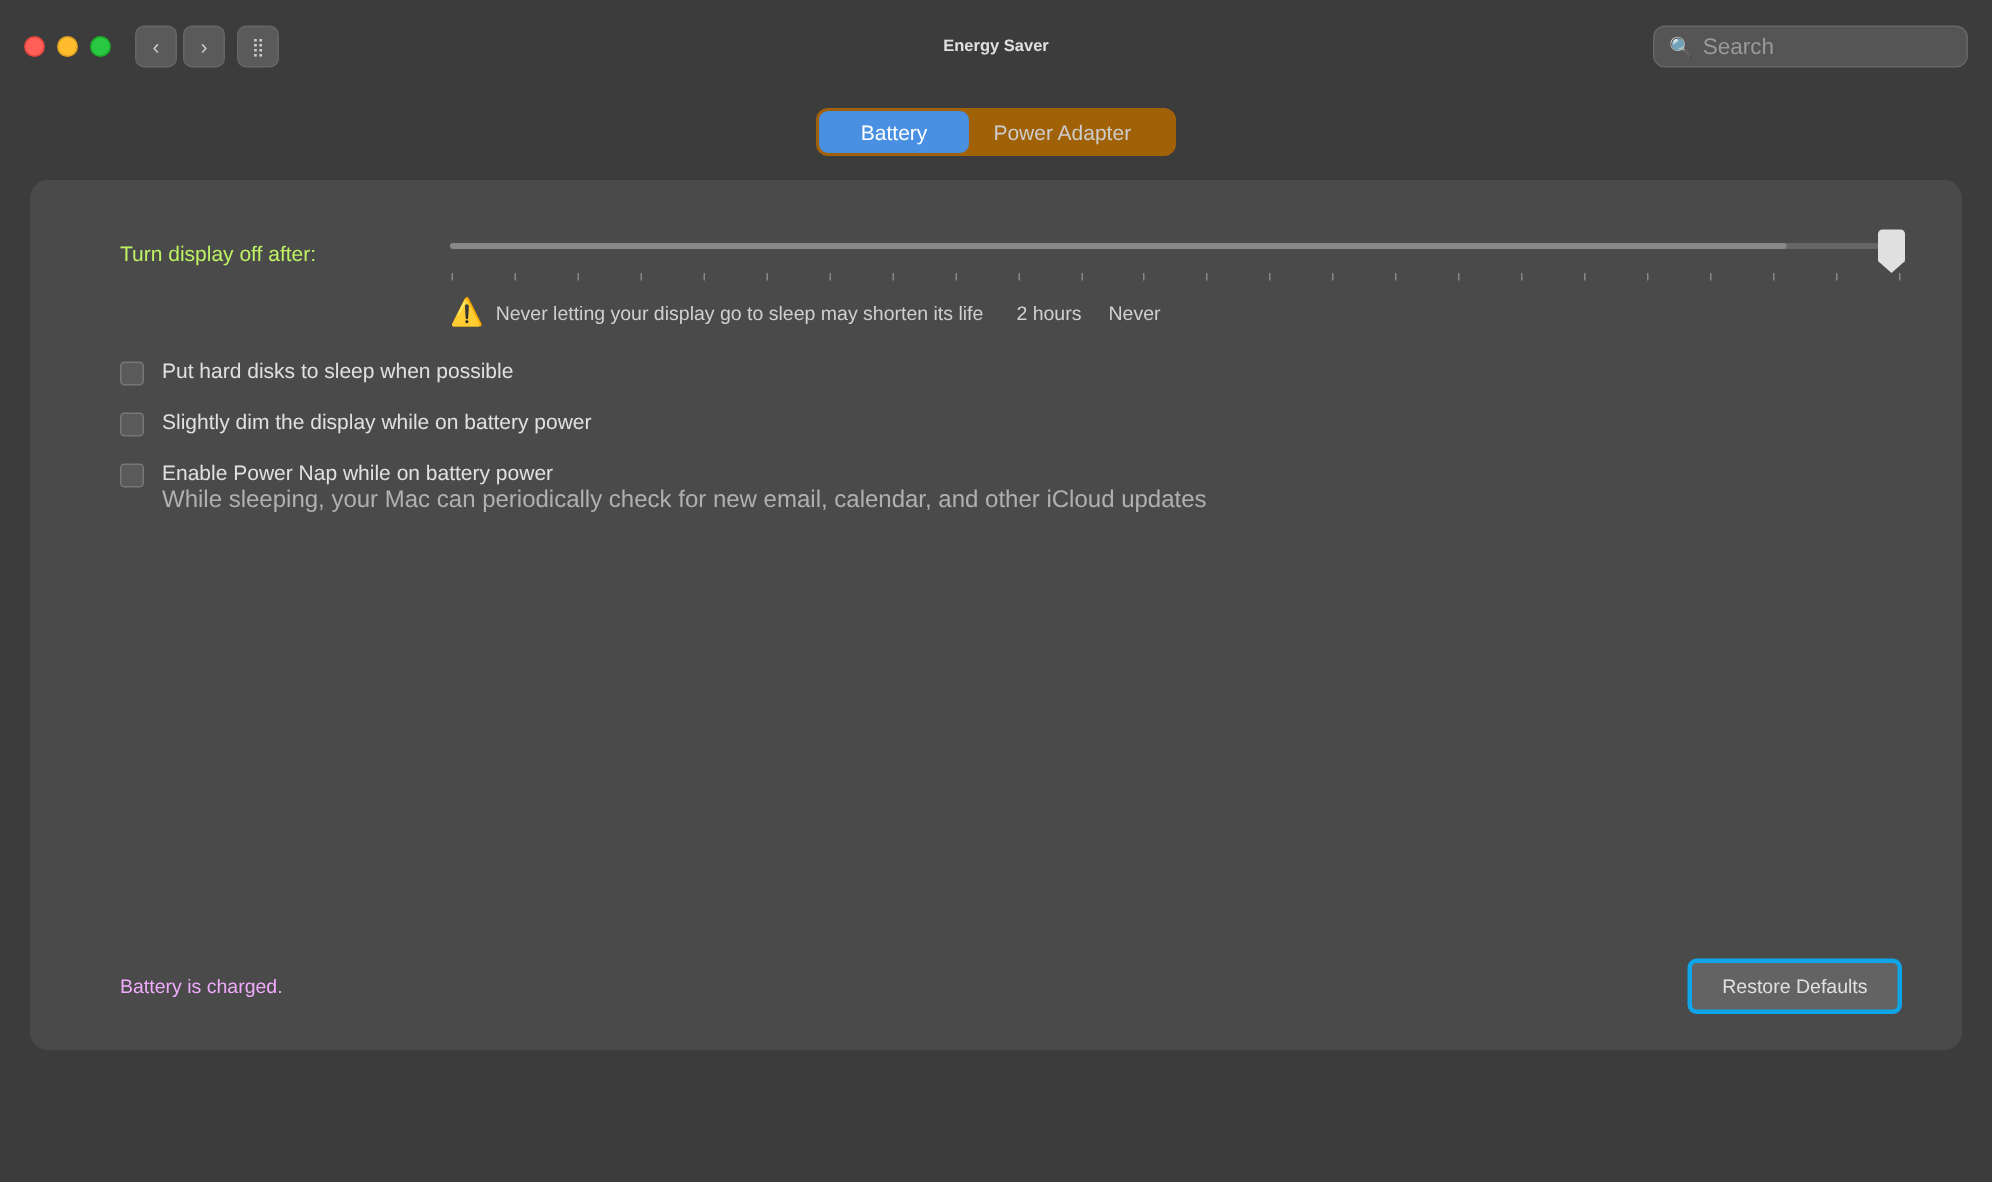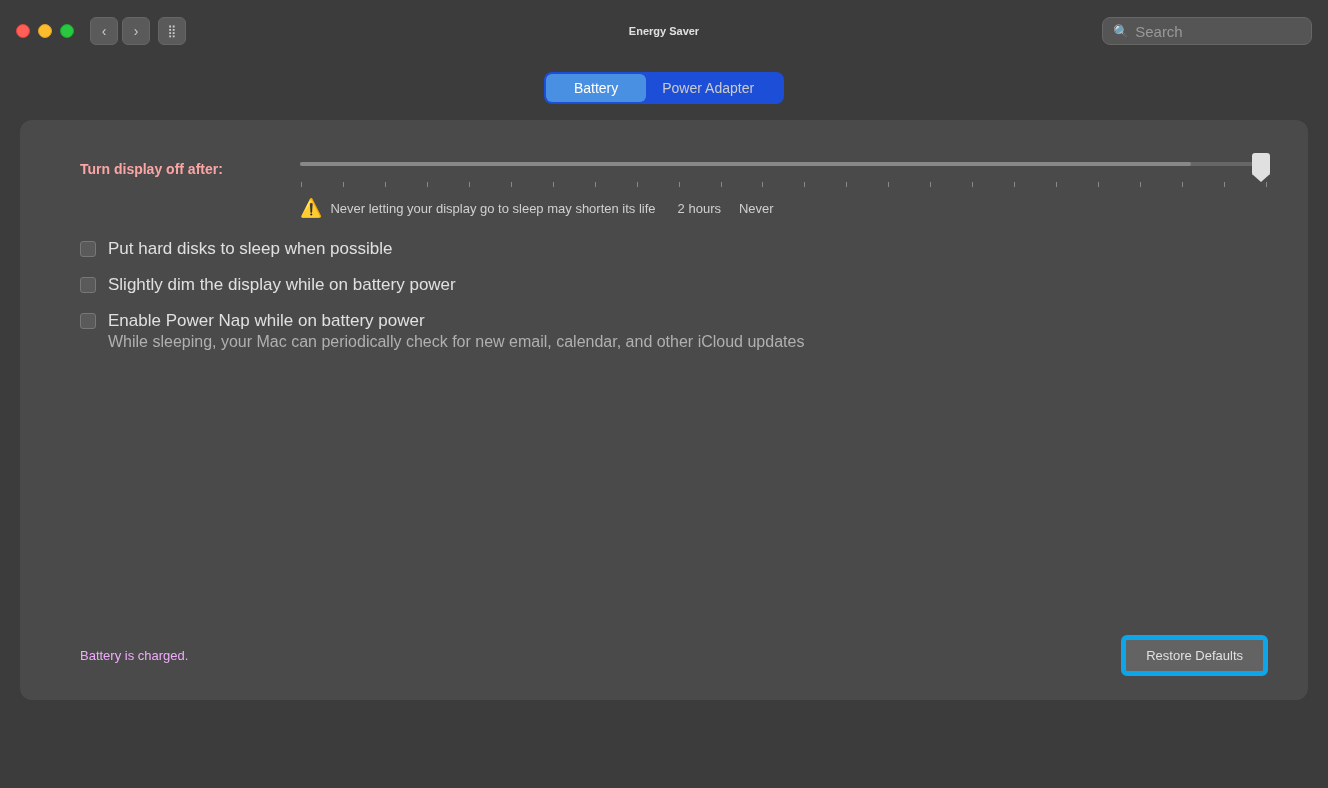--- a/index.html
+++ b/index.html
@@ -119,21 +119,21 @@
 
     
     .tab-switcher {
       display: flex;
       justify-content: center;
       margin-bottom: 16px;
     }
 
     .tab-group {
       display: flex;
-      background: #1d4ed8;
+      background: #a16207;
       border-radius: 8px;
       padding: 2px;
       gap: 0;
     }
 
     .tab-btn {
       padding: 6px 28px;
       border-radius: 6px;
       font-size: 14px;
       font-weight: 500;
@@ -164,23 +164,23 @@
 
     
     .slider-section {
       display: flex;
       align-items: center;
       margin-bottom: 10px;
       gap: 20px;
     }
 
     .slider-label {
-      color: #fca5a5;
+      color: #bef264;
       font-size: 14px;
-      font-weight: 700;
+      font-weight: 400;
       min-width: 200px;
       flex-shrink: 0;
     }
 
     .slider-track {
       width: 100%;
       height: 4px;
       background: #666;
       border-radius: 2px;
       position: relative;
@@ -238,21 +238,21 @@
     }
 
     .checkbox-content {
       display: flex;
       flex-direction: column;
       gap: 2px;
     }
 
     .checkbox-label {
       color: #e0e0e0;
-      font-size: 17px;
+      font-size: 14px;
     }
 
     .checkbox-sublabel {
       color: #b0b0b0;
       font-size: 16px;
     }
 
     
     .footer {
       position: absolute;
@@ -264,21 +264,21 @@
       justify-content: space-between;
     }
 
     .battery-status {
       color: #f0abfc;
       font-size: 13px;
     }
 
     .restore-btn {
       background: #636363;
-      border: 5px solid #0ea5e9;
+      border: 3px solid #0ea5e9;
       border-radius: 6px;
       color: #e0e0e0;
       font-size: 13px;
       padding: 8px 20px;
       cursor: pointer;
     }
 
     
     .slider-wrapper {
       flex: 1;

